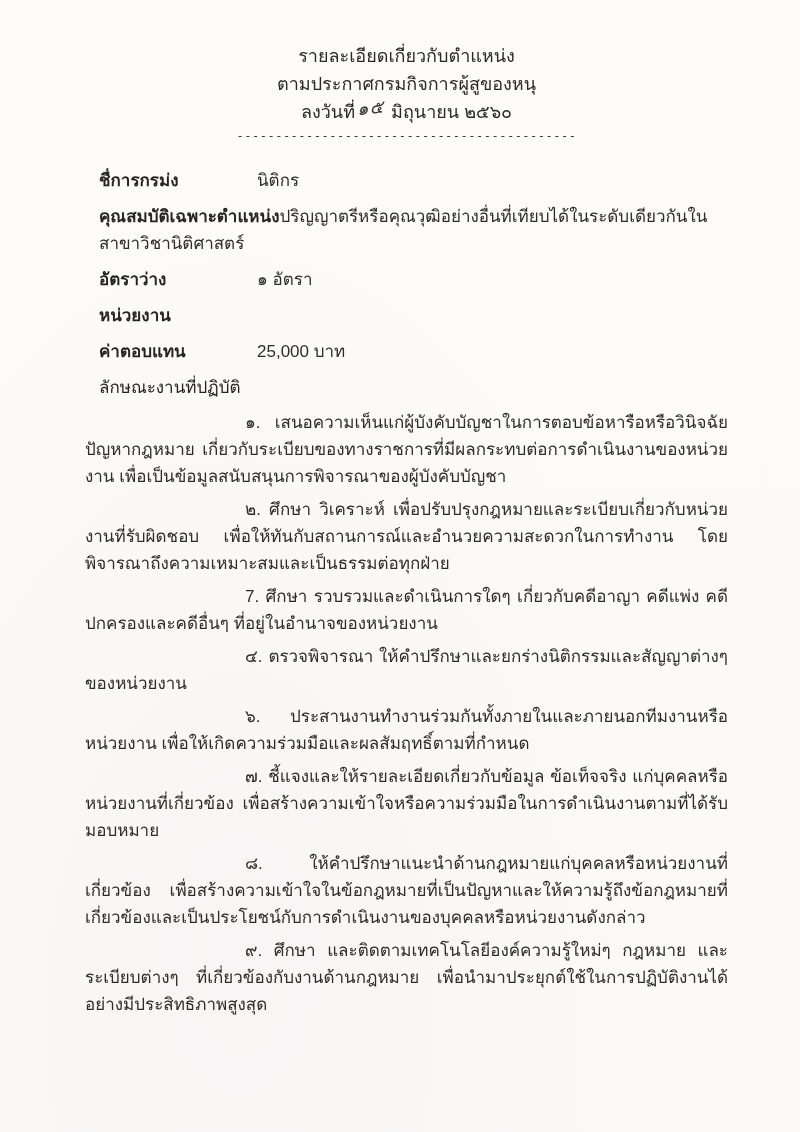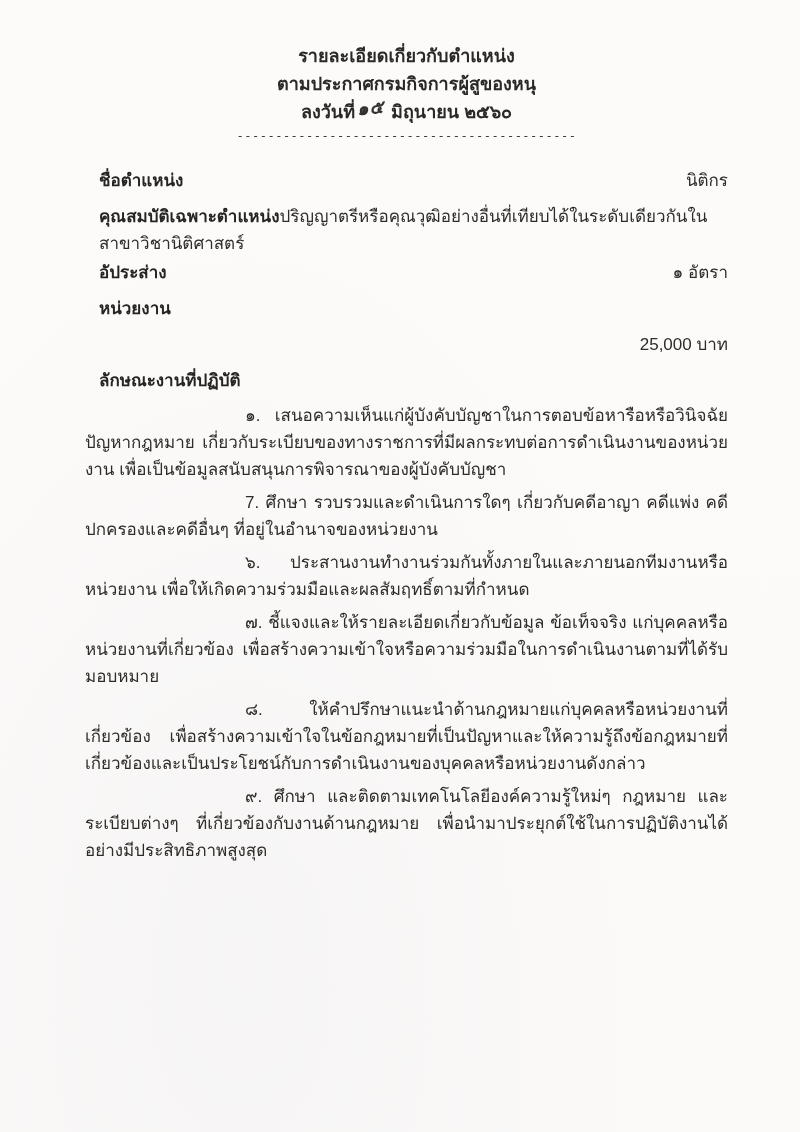--- a/index.html
+++ b/index.html
@@ -23,21 +23,21 @@
     background:
       radial-gradient(ellipse at 30% 85%, rgba(120,110,130,0.035), rgba(0,0,0,0) 55%),
       linear-gradient(180deg, #fcfbfa 0%, #fbfaf9 100%);
   }
   .doc-header {
     text-align: center;
     line-height: 28px;
     font-size: 18px;
     color: #2a2927;
   }
-  .doc-header .hline { display: block; font-weight: bold; }
+  .doc-header .hline { display: block; }
   .hand-number {
     display: inline-block;
     transform: translateY(-4px) rotate(-5deg);
     font-style: italic;
     font-size: 18px;
     letter-spacing: 1px;
     padding: 0 2px;
     color: #34322e;
   }
   .divider {
@@ -56,35 +56,35 @@
     margin-bottom: 9px;
   }
   .field-label {
     box-sizing: border-box;
     width: 172px;
     padding-left: 14px;
     font-weight: bold;
     color: #252420;
     flex: 0 0 auto;
   }
-  .field-value { flex: 1 1 auto; text-align: right; }
+  .field-value { flex: 1 1 auto; }
   .qual-line {
     line-height: 27px;
-    margin-bottom: 2px;
+    margin-bottom: 9px;
     padding-left: 14px;
     text-align: justify;
   }
   .qual-line .field-label-inline {
     font-weight: bold;
     color: #252420;
     width: auto;
     padding: 0;
   }
   .duties-heading {
-    font-weight: bold;
+    font-weight: normal;
     color: #252420;
     padding-left: 14px;
     line-height: 27px;
     margin: 0 0 8px 0;
   }
   .duty {
     margin: 0 0 6px 0;
     line-height: 27px;
     text-indent: 160px;
     text-align: justify;
@@ -98,49 +98,52 @@
   <div class="doc-header">
     <span class="hline">รายละเอียดเกี่ยวกับตำแหน่ง</span>
     <span class="hline">ตามประกาศกรมกิจการผู้สูของหนุ</span>
     <span class="hline"><span>ลงวันที่</span><span class="hand-number">๑๕</span><span> มิถุนายน ๒๕๖๐</span></span>
     <div class="divider">--------------------------------------------</div>
   </div>
 
   <div class="fields">
 
     <div class="field-row">
-      <span class="field-label">ชื่อตำแหน่ง</span>
+      <span class="field-label">ชื่การกรม่ง</span>
       <span class="field-value">นิติกร</span>
     </div>
 
 
     <div class="qual-line">
       <span class="field-label-inline">คุณสมบัติเฉพาะตำแหน่ง</span><span>ปริญญาตรีหรือคุณวุฒิอย่างอื่นที่เทียบได้ในระดับเดียวกันในสาขาวิชานิติศาสตร์</span>
     </div>
 
     <div class="field-row">
-      <span class="field-label">อัประส่าง</span>
+      <span class="field-label">อัตราว่าง</span>
       <span class="field-value">๑ อัตรา</span>
     </div>
 
     <div class="field-row">
       <span class="field-label">หน่วยงาน</span>
     </div>
 
     <div class="field-row">
+      <span class="field-label">ค่าตอบแทน</span>
       <span class="field-value">25,000 บาท</span>
     </div>
 
   </div>
 
   <div class="duties-heading">ลักษณะงานที่ปฏิบัติ</div>
 
   <div>
     <p class="duty">๑. เสนอความเห็นแก่ผู้บังคับบัญชาในการตอบข้อหารือหรือวินิจฉัยปัญหากฎหมาย เกี่ยวกับระเบียบของทางราชการที่มีผลกระทบต่อการดำเนินงานของหน่วยงาน เพื่อเป็นข้อมูลสนับสนุนการพิจารณาของผู้บังคับบัญชา</p>
+    <p class="duty">๒. ศึกษา วิเคราะห์ เพื่อปรับปรุงกฎหมายและระเบียบเกี่ยวกับหน่วยงานที่รับผิดชอบ เพื่อให้ทันกับสถานการณ์และอำนวยความสะดวกในการทำงาน โดยพิจารณาถึงความเหมาะสมและเป็นธรรมต่อทุกฝ่าย</p>
     <p class="duty">7. ศึกษา รวบรวมและดำเนินการใดๆ เกี่ยวกับคดีอาญา คดีแพ่ง คดีปกครองและคดีอื่นๆ ที่อยู่ในอำนาจของหน่วยงาน</p>
+    <p class="duty">๔. ตรวจพิจารณา ให้คำปรึกษาและยกร่างนิติกรรมและสัญญาต่างๆ ของหน่วยงาน</p>
     <p class="duty">๖. ประสานงานทำงานร่วมกันทั้งภายในและภายนอกทีมงานหรือหน่วยงาน เพื่อให้เกิดความร่วมมือและผลสัมฤทธิ์ตามที่กำหนด</p>
     <p class="duty">๗. ชี้แจงและให้รายละเอียดเกี่ยวกับข้อมูล ข้อเท็จจริง แก่บุคคลหรือหน่วยงานที่เกี่ยวข้อง เพื่อสร้างความเข้าใจหรือความร่วมมือในการดำเนินงานตามที่ได้รับมอบหมาย</p>
     <p class="duty">๘. ให้คำปรึกษาแนะนำด้านกฎหมายแก่บุคคลหรือหน่วยงานที่เกี่ยวข้อง เพื่อสร้างความเข้าใจในข้อกฎหมายที่เป็นปัญหาและให้ความรู้ถึงข้อกฎหมายที่เกี่ยวข้องและเป็นประโยชน์กับการดำเนินงานของบุคคลหรือหน่วยงานดังกล่าว</p>
     <p class="duty">๙. ศึกษา และติดตามเทคโนโลยีองค์ความรู้ใหม่ๆ กฎหมาย และระเบียบต่างๆ ที่เกี่ยวข้องกับงานด้านกฎหมาย เพื่อนำมาประยุกต์ใช้ในการปฏิบัติงานได้อย่างมีประสิทธิภาพสูงสุด</p>
 
   </div>
 
 </div>
 
 </body></html>

